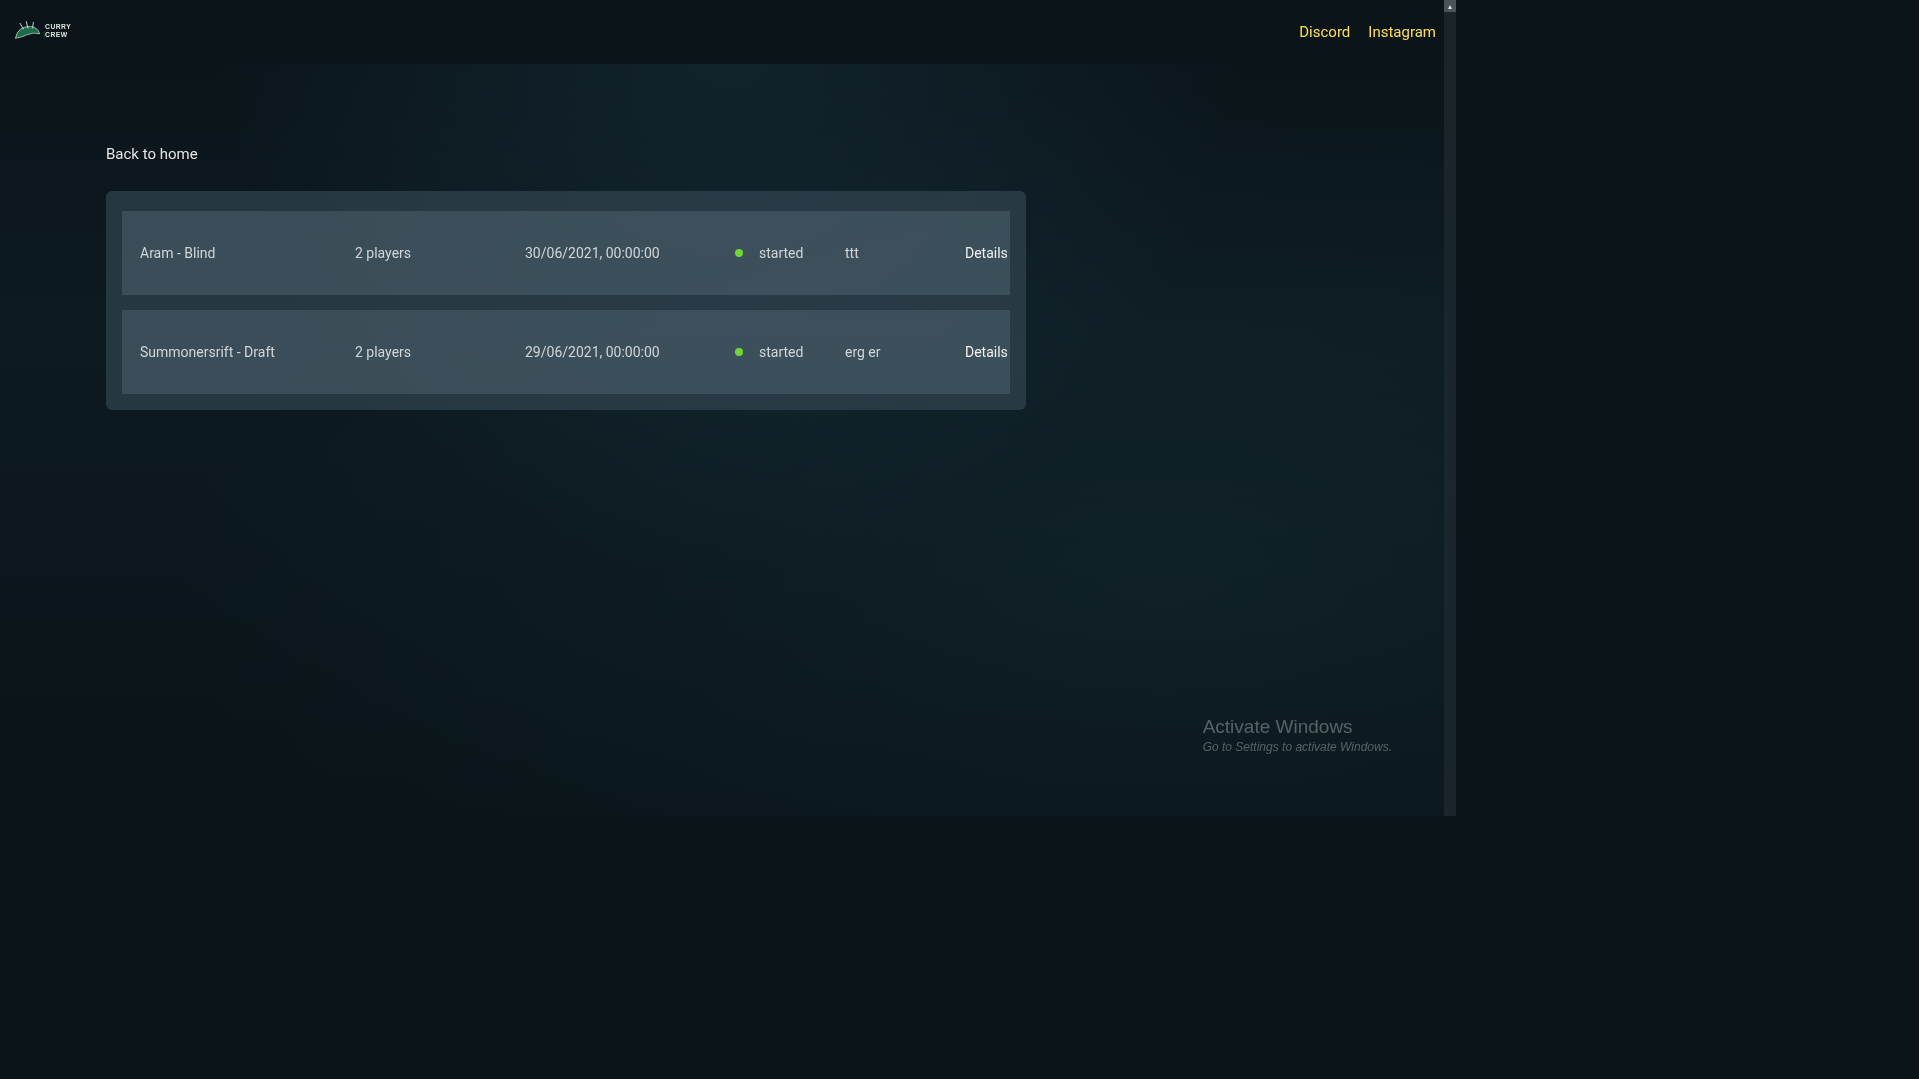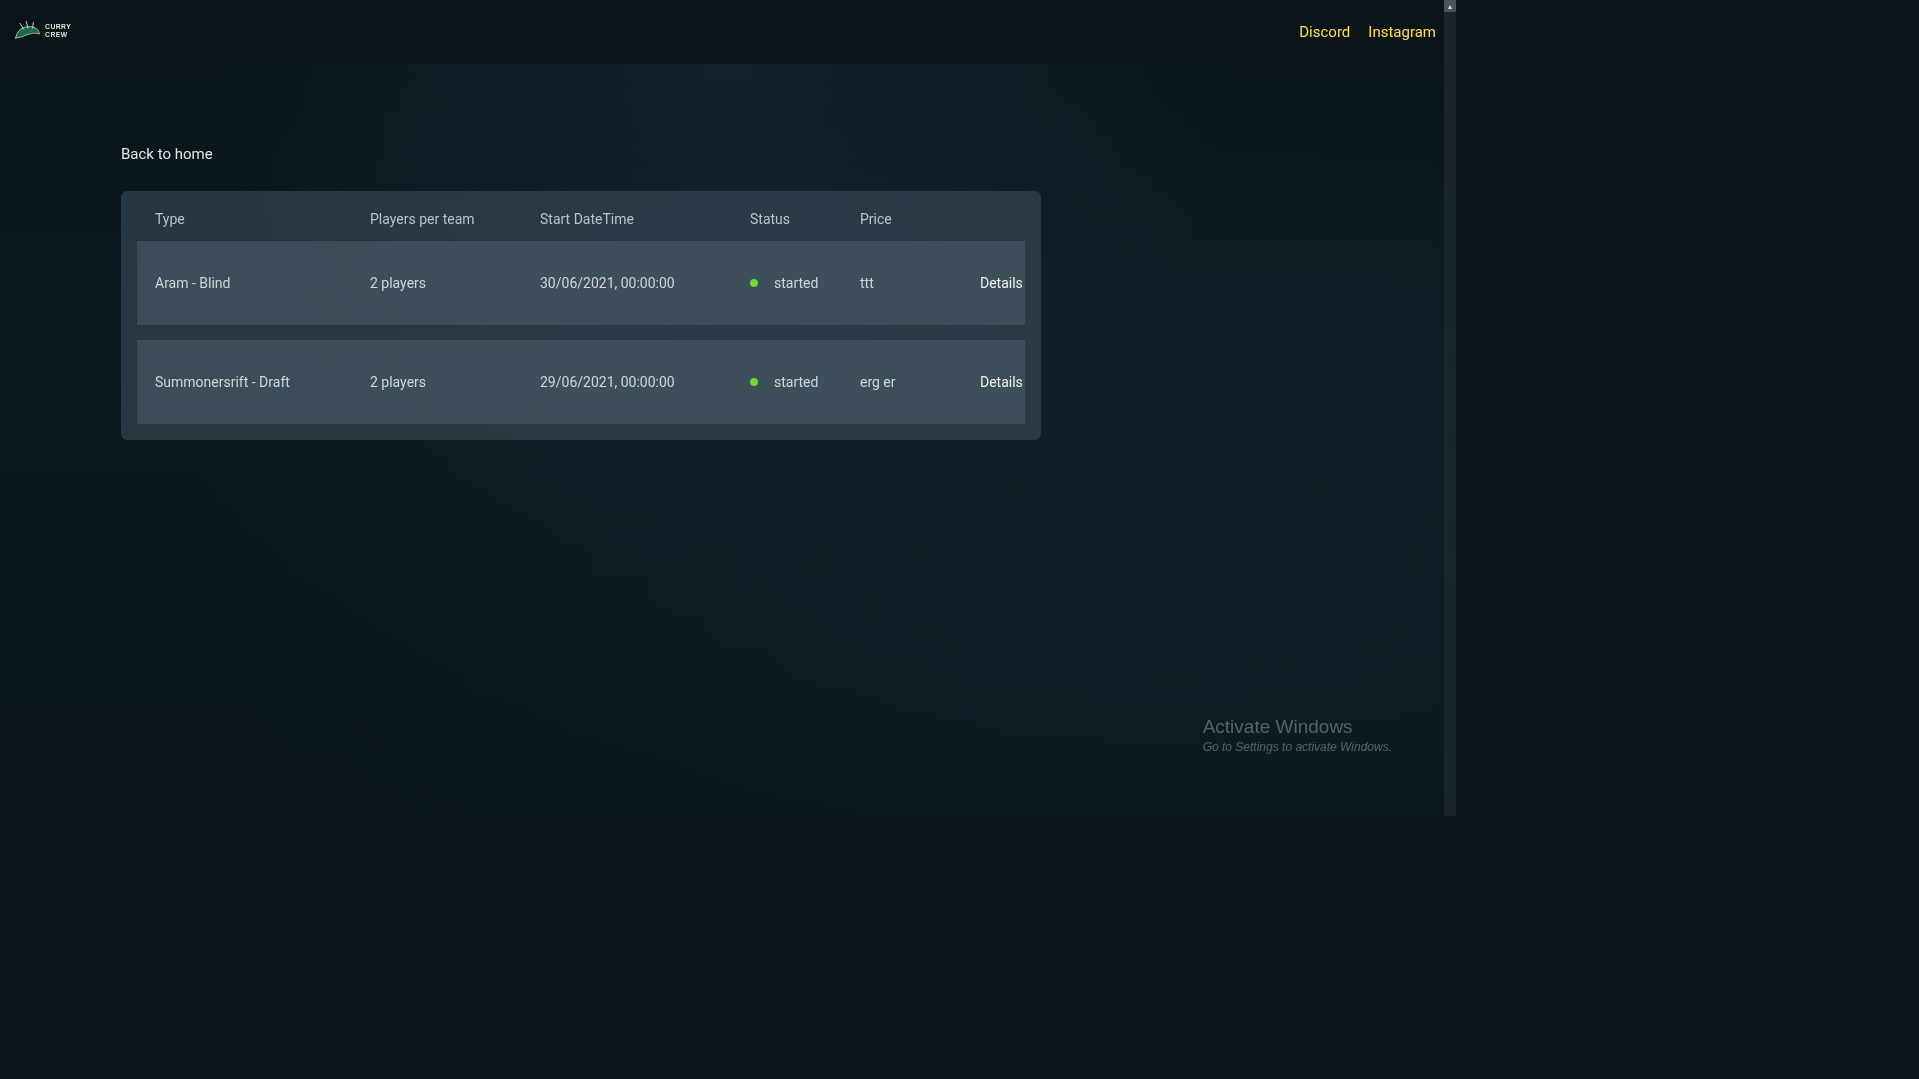--- a/index.html
+++ b/index.html
@@ -41,21 +41,20 @@
     .nav-links { display: flex; gap: 18px; padding-right: 10px; }
     .nav-links a {
       color: #fde047;
       text-decoration: none;
       font-size: 15px;
     }
     .content {
       position: relative;
       z-index: 1;
       padding: 80px 106px 8px;
-      margin-left: 15px;
     }
     .back-link {
       color: #e5e5e5;
       font-size: 15px;
       cursor: pointer;
       display: inline-block;
       margin-bottom: 28px;
     }
     .card {
       background: rgba(60, 80, 92, 0.55);
@@ -151,28 +150,20 @@
     <a>Discord</a>
     <a>Instagram</a>
   </div>
 </div>
 
 <div class="content">
   <div class="back-link">Back to home</div>
 
   <div class="card">
 
-    <div class="table-header">
-      <div>Type</div>
-      <div>Players per team</div>
-      <div>Start DateTime</div>
-      <div>Status</div>
-      <div>Price</div>
-      <div></div>
-    </div>
 
     <div class="table-row">
       <div>Aram - Blind</div>
       <div>2 players</div>
       <div>30/06/2021, 00:00:00</div>
       <div class="status-cell">
         <span class="status-dot"></span>
         <span>started</span>
       </div>
       <div>ttt</div>

